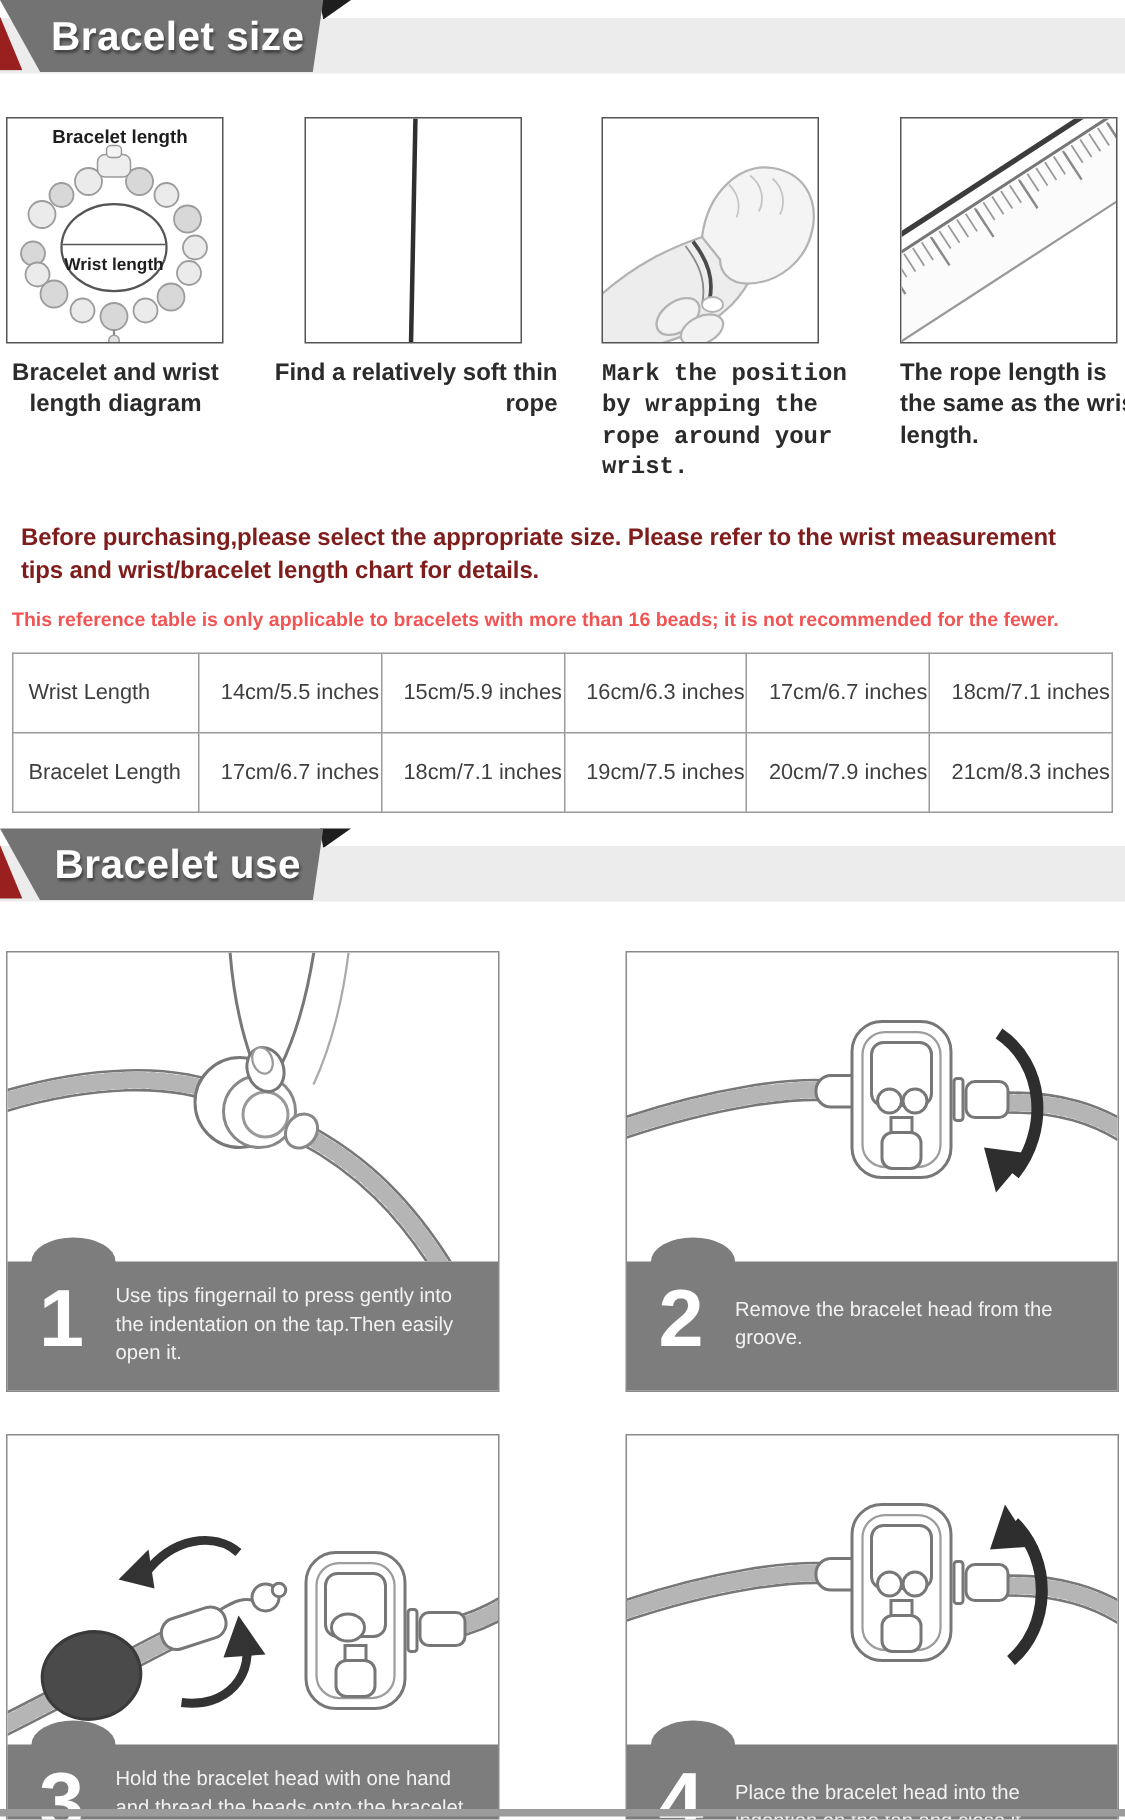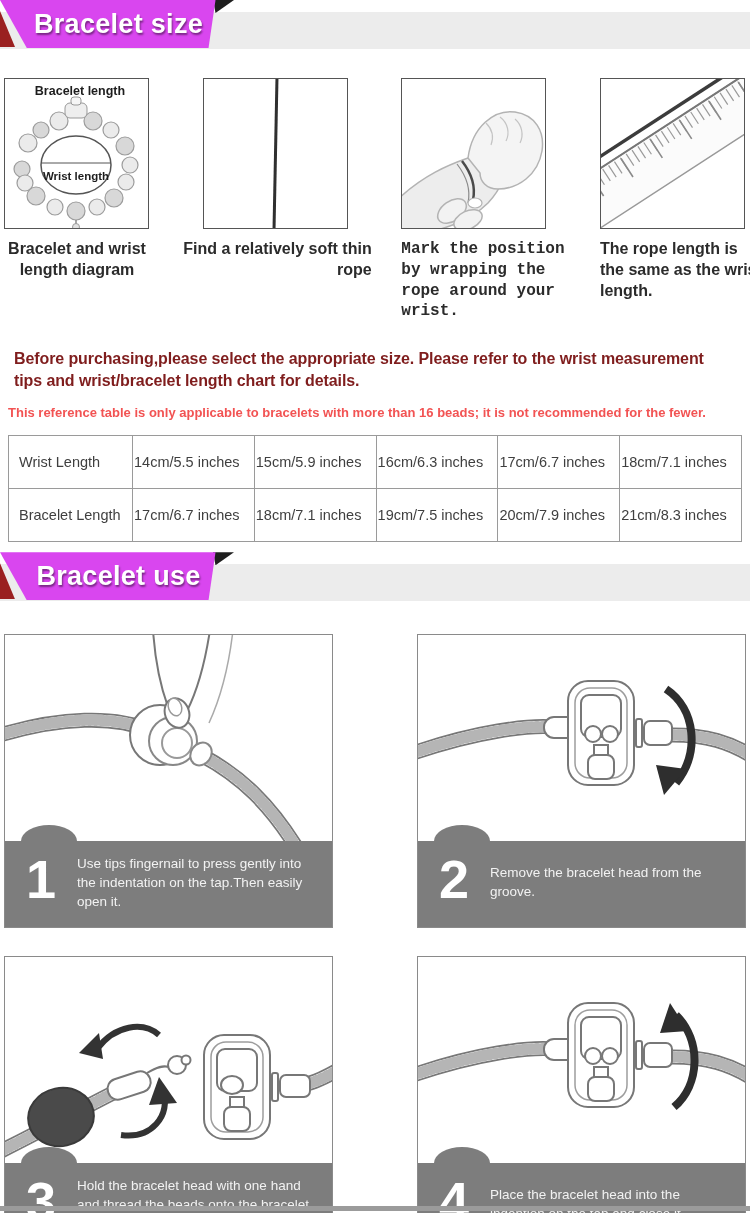--- a/index.html
+++ b/index.html
@@ -8,41 +8,41 @@
     background:#ffffff;font-family:"Liberation Sans",sans-serif;
     -webkit-font-smoothing:antialiased;
   }
   
   .banner{position:relative;height:48px;}
   .banner-strip{position:absolute;left:0;top:12px;width:100%;height:37px;background:#ececec;}
   .banner-red{position:absolute;left:0;top:11px;width:15px;height:36px;background:#9a2020;
     clip-path:polygon(0 0,100% 100%,0 100%);}
   .banner-fold{position:absolute;left:213px;top:0;width:21px;height:13px;background:#1e1e1e;
     clip-path:polygon(0 0,100% 0,12% 100%);}
-  .banner-ribbon{position:absolute;left:0;top:0;width:233px;height:48px;background:#d946ef;
+  .banner-ribbon{position:absolute;left:0;top:0;width:233px;height:48px;background:#737373;
     clip-path:polygon(0 0,92.5% 0,89.5% 100%,11.5% 100%);
     display:flex;align-items:center;justify-content:center;z-index:2;}
   .banner-title{color:#fff;font-size:27px;font-weight:bold;letter-spacing:.3px;
     text-shadow:1px 2px 2px rgba(0,0,0,.45);transform:translateX(2px);}
   
   .boxes-row{display:flex;justify-content:space-between;padding:0 4px;margin-top:30px;}
   .box-col{width:146px;position:relative;}
   .illus-box{width:145px;height:151px;border:1px solid #555;background:#fff;box-sizing:border-box;overflow:hidden;}
   .box-caption{font-size:16px;font-weight:bold;color:#2b2b2b;margin-top:10px;line-height:1.3;}
   .cap-center{text-align:center;}
   .cap-wide{width:192px;margin-left:-23px;text-align:right;}
   .cap-w3{width:172px;font-family:Liberation Mono, monospace;}
   .cap-w4{width:162px;}
   
   .intro-text{margin:26px 14px 0;font-size:16px;font-weight:bold;color:#7f1d1d;line-height:1.38;letter-spacing:-.1px;}
   .note-text{margin:13px 8px 0;font-size:13px;font-weight:bold;color:#f25353;white-space:nowrap;}
   
   .size-table{width:734px;margin:15px 8px 0;border-collapse:collapse;table-layout:fixed;}
   .size-table td{border:1px solid #9a9a9a;height:50px;font-size:14.5px;color:#3f3f3f;
-    text-align:left;font-weight:normal;}
+    text-align:right;font-weight:normal;}
   .size-table td.rowhead{text-align:left;padding-left:10px;width:112px;}
   
   .banner.second{margin-top:10px;}
   .steps-grid{display:flex;flex-wrap:wrap;justify-content:space-between;padding:0 4px;margin-top:34px;row-gap:28px;}
   .step-panel{width:329px;height:294px;border:1px solid #8a8a8a;background:#fff;
     box-sizing:border-box;display:flex;flex-direction:column;}
   .step-illus{height:206px;position:relative;flex:0 0 auto;overflow:hidden;}
   .step-illus svg{display:block;}
   .step-caption{position:relative;flex:1;background:#7d7d7d;display:flex;align-items:center;
     padding:8px 12px 10px 8px;box-sizing:border-box;}

